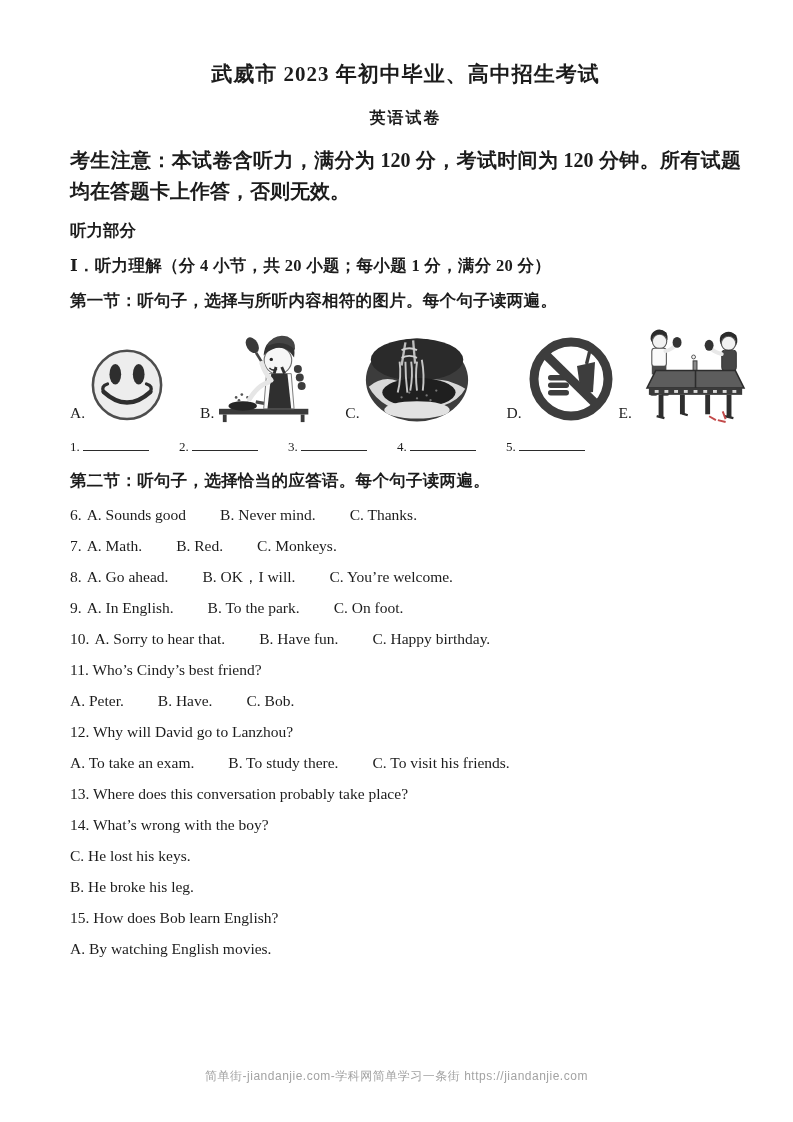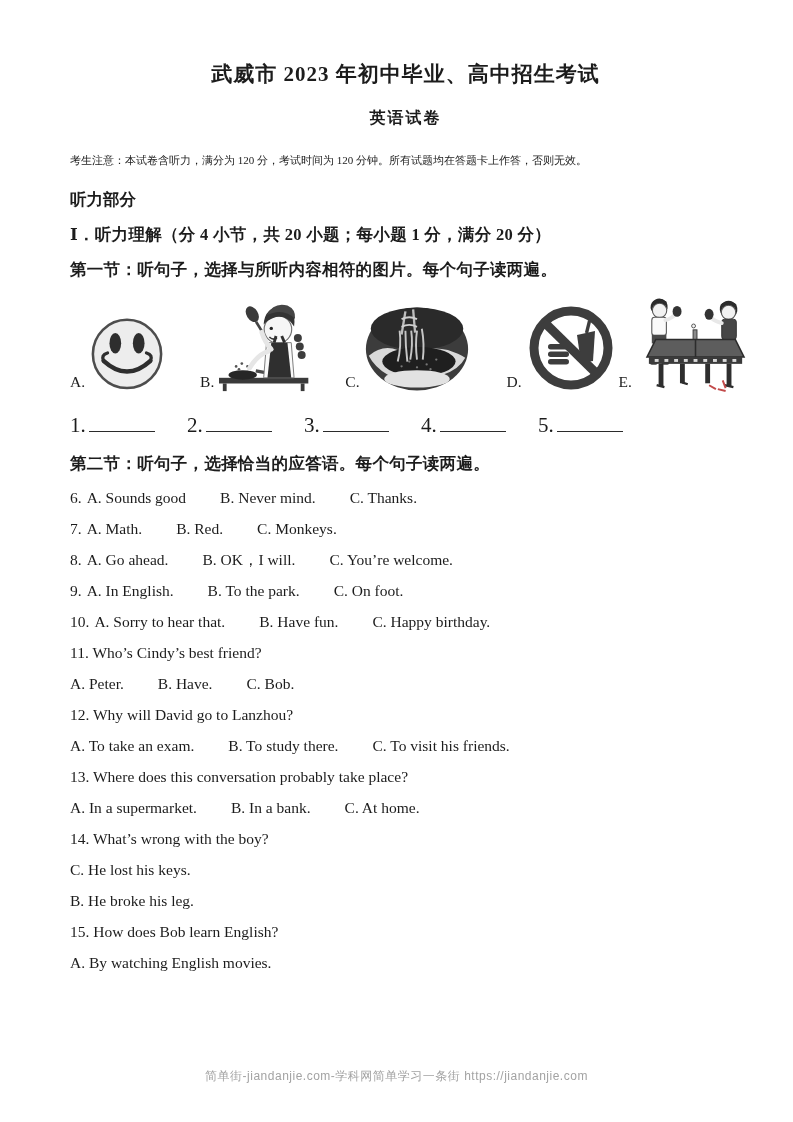--- a/index.html
+++ b/index.html
@@ -25,22 +25,22 @@
   }
   .doc-subtitle {
     margin: 20px 0 0 0;
     text-align: center;
     font-size: 16px;
     font-weight: 700;
     letter-spacing: 2px;
   }
   .notice {
     margin: 16px 0 13px 0;
-    font-size: 11px;
-    font-weight: 400;
+    font-size: 20px;
+    font-weight: 700;
     line-height: 31px;
     text-align: justify;
   }
   .center-head {
     margin: 10px 0 0 0;
     text-align: left;
     font-size: 16.5px;
     font-weight: 700;
   }
   .sect-head {
@@ -55,21 +55,21 @@
     display: flex;
     align-items: flex-end;
   }
   .pic-group { display: flex; align-items: flex-end; }
   .pic-label { font-size: 15.5px; margin-right: 3px; padding-bottom: 2px; }
   .pic-a { margin-right: 34px; }
   .pic-b { margin-right: 28px; }
   .pic-c { margin-right: 36px; }
   .pic-d { margin-right: 2px; }
 
-  .blanks-row { margin: 20px 0 0 0; font-size: 21px; }
+  .blanks-row { margin: 14px 0 0 0; font-size: 13px; }
   .blank-item { display: inline-block; margin-right: 27px; }
   .blank-item:last-child { margin-right: 0; }
   .blank-line {
     display: inline-block;
     width: 66px;
     height: 13px;
     border-bottom: 1.2px solid #2b2b2b;
     margin-left: 3px;
   }
 
@@ -265,23 +265,20 @@
     <p class="qline">
       <span class="opt">A. Peter.</span><span class="opt">B. Have.</span><span class="opt">C. Bob.</span>
     </p>
 
     <p class="qline">12. Why will David go to Lanzhou?</p>
     <p class="qline">
       <span class="opt">A. To take an exam.</span><span class="opt">B. To study there.</span><span class="opt">C. To visit his friends.</span>
     </p>
 
     <p class="qline">13. Where does this conversation probably take place?</p>
-    <p class="qline">
-      <span class="opt">A. In a supermarket.</span><span class="opt">B. In a bank.</span><span class="opt">C. At home.</span>
-    </p>
 
     <p class="qline">14. What’s wrong with the boy?</p>
     <p class="qline">C. He lost his keys.</p>
     <p class="qline">B. He broke his leg.</p>
 
     <p class="qline">15. How does Bob learn English?</p>
     <p class="qline">A. By watching English movies.</p>
 
   </div>
 

